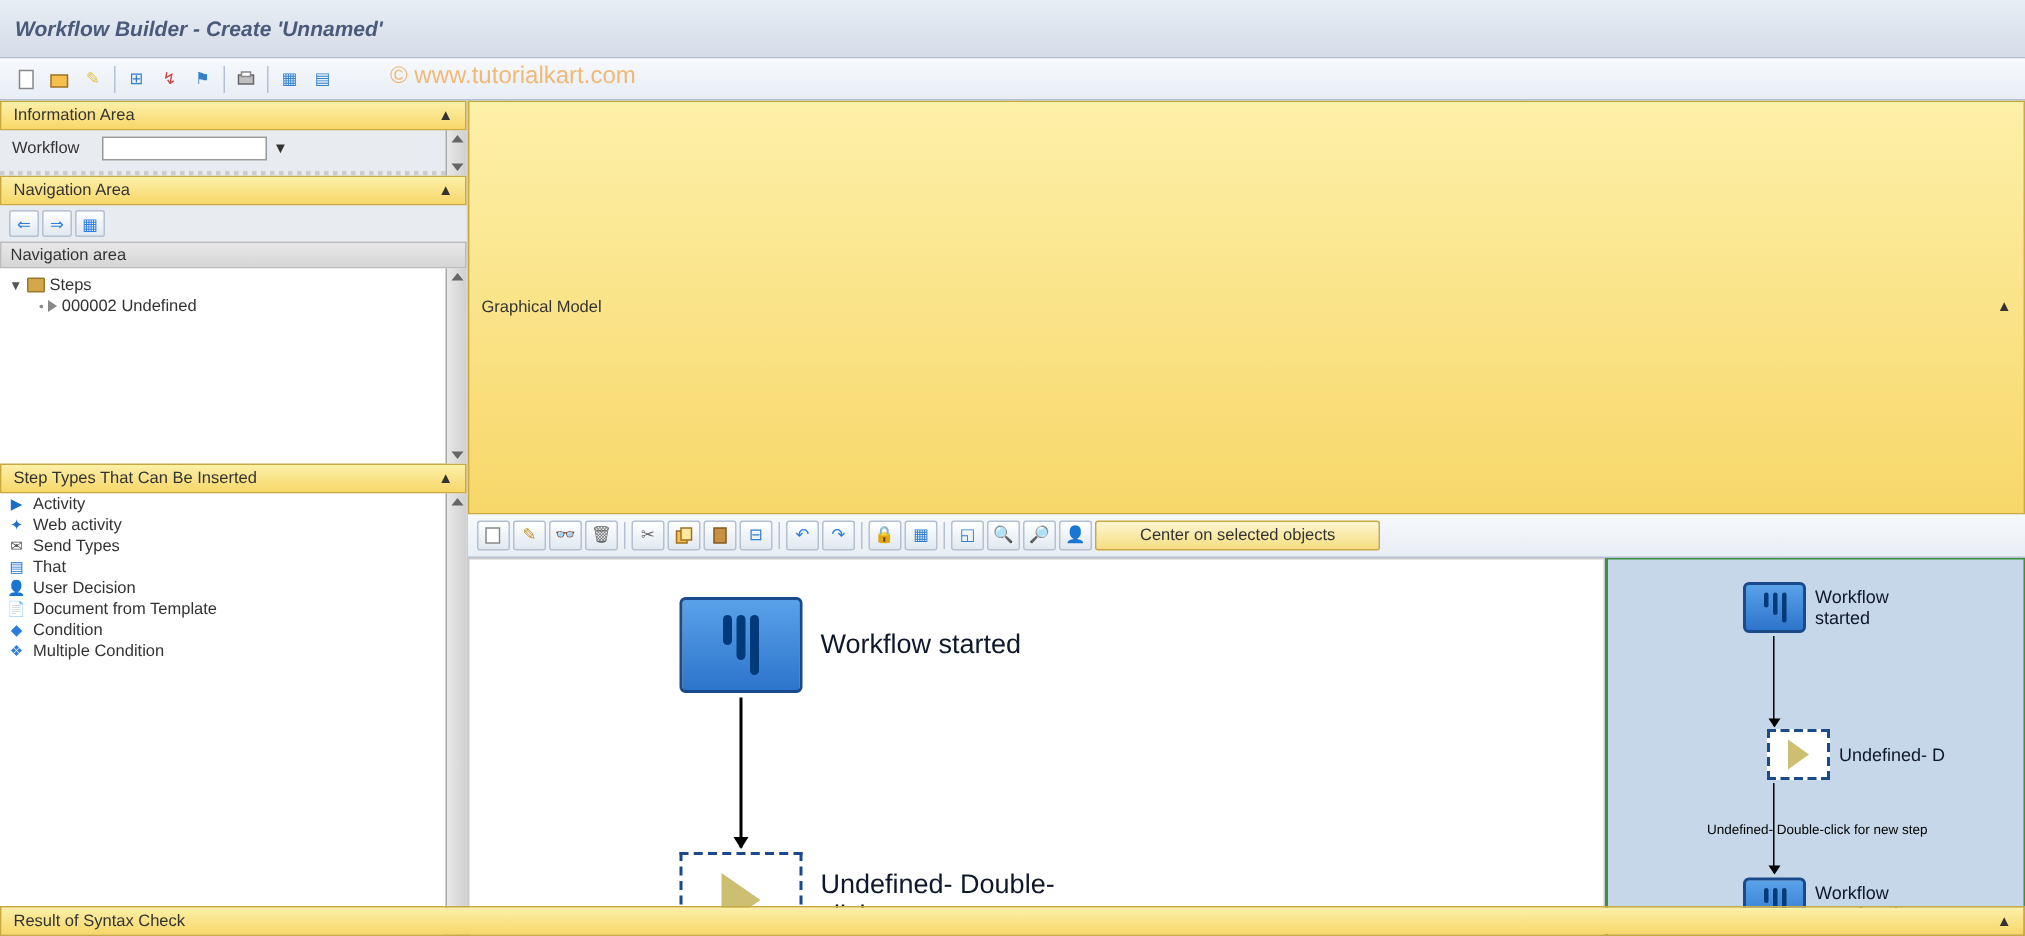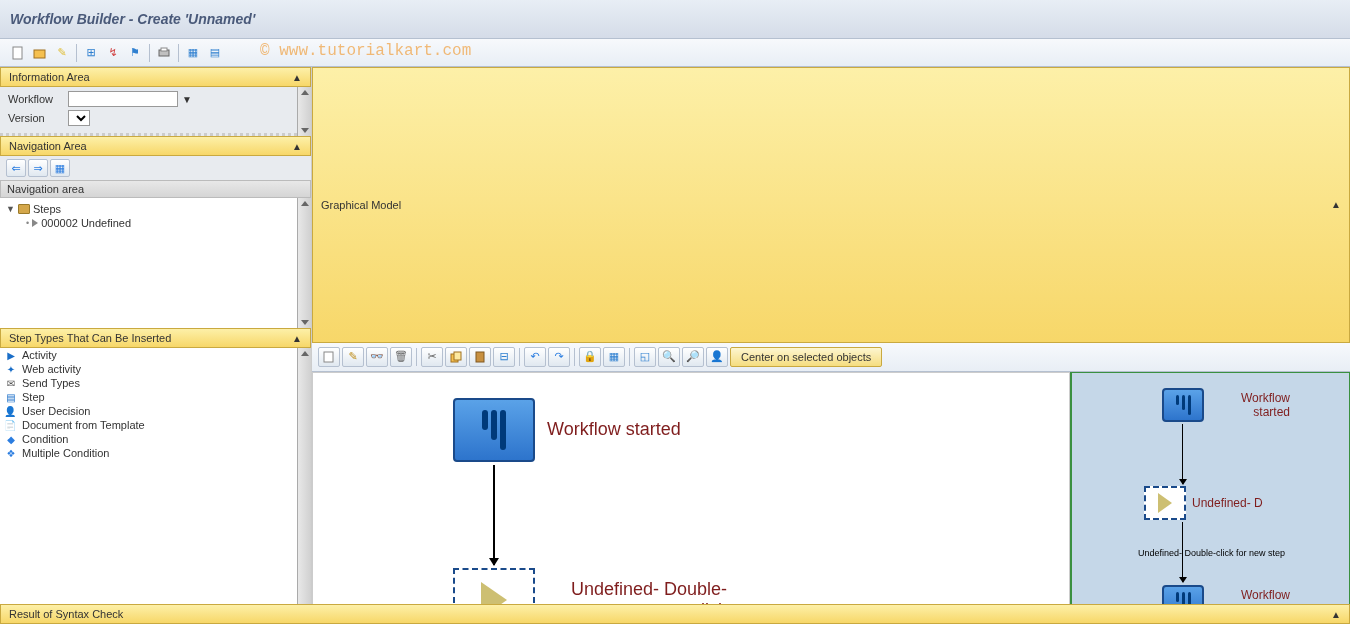--- a/index.html
+++ b/index.html
@@ -2,21 +2,21 @@
 <html><head>
 <meta charset="utf-8">
 <style>
 * { box-sizing: border-box; margin: 0; padding: 0; font-family: Arial, sans-serif; }
 body { background: #f2f2f2; font-size: 11px; color: #333; width: 1350px; height: 624px; overflow: hidden; position: relative; }
 
 .titlebar { background: linear-gradient(to bottom, #e8eef5, #d5dce8); padding: 11px 10px; font-weight: bold; font-style: italic; font-size: 14px; color: #4a5a7a; border-bottom: 1px solid #b5c0d0; }
 .main-toolbar { background: linear-gradient(to bottom, #f7f9fc, #e8eef5); padding: 4px 8px; border-bottom: 1px solid #b5c0d0; display: flex; align-items: center; gap: 2px; position: relative; height: 28px; }
 .tb-btn { width: 20px; height: 20px; display: inline-flex; align-items: center; justify-content: center; border: 1px solid transparent; cursor: pointer; border-radius: 2px; }
 .tb-sep { width: 1px; height: 18px; background: #b5c0d0; margin: 0 2px; }
-.watermark { position: absolute; left: 260px; top: 3px; color: #f0a040; font-size: 16px; opacity: 0.7; pointer-events: none; font-family: Liberation Mono, monospace; }
+.watermark { position: absolute; left: 260px; top: 3px; color: #f0a040; font-size: 16px; opacity: 0.7; pointer-events: none; }
 
 .content { display: flex; height: calc(100% - 52px); }
 .left-pane { width: 312px; background: #f5f5f5; border-right: 1px solid #ccc; display: flex; flex-direction: column; }
 .pane-header { background: linear-gradient(to bottom, #fdf0a8, #f7d769); padding: 3px 8px; border: 1px solid #c9a940; font-size: 11px; color: #333; display: flex; align-items: center; justify-content: space-between; }
 .pane-header.yellow { background: linear-gradient(to bottom, #fdf0a8, #f7d769); gap: 32px; }
 .collapse-icon { font-size: 10px; cursor: pointer; }
 
 .info-body { padding: 4px 8px; background: #e8ebef; border-bottom: 3px dotted #ccc; position: relative; }
 .info-row { display: flex; align-items: center; margin-bottom: 3px; font-size: 11px; }
 .info-row label { width: 60px; }
@@ -42,35 +42,35 @@
 
 .scrollbar-v { width: 14px; background: linear-gradient(to right,#e8e8e8,#d0d0d0); border-left: 1px solid #aaa; position: relative; }
 .scrollbar-v::before, .scrollbar-v::after { content:''; position:absolute; left:3px; width:0; height:0; border-left:4px solid transparent; border-right:4px solid transparent; }
 .scrollbar-v::before { top:3px; border-bottom:5px solid #666; }
 .scrollbar-v::after { bottom:3px; border-top:5px solid #666; }
 
 .right-wrap { flex: 1; display: flex; flex-direction: column; }
 .gm-header { background: linear-gradient(to bottom, #fdf0a8, #f7d769); padding: 3px 8px; border: 1px solid #c9a940; font-size: 11px; flex:1; display:flex; justify-content:space-between; align-items:center; }
 .gm-toolbar { background: linear-gradient(#f7f9fc,#e8eef5); padding: 4px 6px; border-bottom: 1px solid #b5c0d0; display: flex; align-items: center; gap: 2px; }
 .gm-btn { width: 22px; height: 20px; border: 1px solid #b5c0d0; background: linear-gradient(#fff,#e0e8f0); display: inline-flex; align-items: center; justify-content: center; cursor: pointer; border-radius: 2px; font-size: 11px; }
-.gm-btn.wide { width: auto; padding: 0 10px; background: linear-gradient(#fdf6d0,#f5dd80); border-color: #c9a940; }
+.gm-btn.wide { width: auto; padding: 0 29px; background: linear-gradient(#fdf6d0,#f5dd80); border-color: #c9a940; }
 
 .canvas-wrap { flex: 1; display: flex; position: relative; }
 .canvas-main { flex: 1; background: #fff; position: relative; overflow: hidden; border: 1px solid #ccc; }
 .canvas-mini { width: 280px; background: #c5d7e8; border: 1px solid #3a9040; border-left: 2px solid #3a9040; position: relative; }
 
 .node { position: absolute; display: flex; align-items: center; gap: 12px; }
 .node-icon { width: 82px; height: 64px; display: flex; align-items: center; justify-content: center; }
 .node-icon.start, .node-icon.end { background: linear-gradient(to bottom,#5aa2e8,#2d74cc); border: 2px solid #1a4a8a; border-radius: 4px; }
 .node-icon.undef { background: #fff; border: 2px dashed #1a4a8a; }
 .sound-waves { display:flex; gap:3px; }
 .sound-waves span { display:block; width:6px; border-radius:3px; background:#003a7a; }
 .sound-waves span:nth-child(1){height:20px} .sound-waves span:nth-child(2){height:30px} .sound-waves span:nth-child(3){height:40px}
 .play-tri { width:0; height:0; border-left: 26px solid #cdbf72; border-top: 18px solid transparent; border-bottom: 18px solid transparent; }
-.node-label { font-size: 18px; color: #7f1d1d; max-width: 180px; text-align: right; }
+.node-label { font-size: 18px; color: #0f172a; max-width: 180px; }
 
 .arrow { position: absolute; width: 2px; background: #000; left: 50%; }
 .arrow::after { content:''; position:absolute; bottom:-1px; left:-4px; width:0; height:0; border-left:5px solid transparent; border-right:5px solid transparent; border-top:8px solid #000; }
 
 .midlabel { position: absolute; font-size: 12px; color: #000; }
 .scroll-h { height: 14px; background: linear-gradient(#e8e8e8,#d0d0d0); border-top:1px solid #aaa; position: relative; }
 .scroll-h::before, .scroll-h::after { content:''; position:absolute; top:3px; width:0; height:0; border-top:4px solid transparent; border-bottom:4px solid transparent; }
 .scroll-h::before { left:3px; border-right:5px solid #666; }
 .scroll-h::after { right:3px; border-left:5px solid #666; }
 
@@ -134,24 +134,20 @@
         <span class="collapse-icon">▲</span>
       </div>
     </div>
     <div style="display:flex">
       <div class="info-body" style="flex:1">
         <div class="info-row">
           <label>Workflow</label>
           <input value="" style="">
           <span class="caret">▼</span>
         </div>
-        <div class="info-row">
-          <label>Version</label>
-          <select class="dd"></select>
-        </div>
       </div>
       <div class="scrollbar-v"></div>
     </div>
 
     <div class="pane-header yellow">
       <span>Navigation Area</span>
       <span class="collapse-icon">▲</span>
     </div>
     <div class="nav-toolbar">
       <span class="nav-btn" style="color:#2b7de0">⇐</span>
@@ -189,21 +185,21 @@
             <div class="step-row">
               <span class="st-ico" style="color:#1a6ec8">✦</span>
               <span>Web activity</span>
             </div>
             <div class="step-row">
               <span class="st-ico" style="color:#555">✉</span>
               <span>Send Types</span>
             </div>
             <div class="step-row">
               <span class="st-ico" style="color:#1a6ec8">▤</span>
-              <span>Step</span>
+              <span>That</span>
             </div>
             <div class="step-row">
               <span class="st-ico" style="color:#1a6ec8">👤</span>
               <span>User Decision</span>
             </div>
             <div class="step-row">
               <span class="st-ico" style="color:#1a6ec8">📄</span>
               <span>Document from Template</span>
             </div>
             <div class="step-row">
@@ -297,21 +293,21 @@
           <div class="node-icon start">
               <div class="sound-waves">
                 <span></span>
                 <span></span>
                 <span></span>
               </div>
             </div>
           <div class="node-label">Workflow started</div>
         </div>
         <div class="arrow" style="top:51px; left:110px; height:60px; width:1px"></div>
-        <div class="node" style="top:113px; left:72px">
+        <div class="node" style="top:113px; left:106px">
           <div class="node-icon undef">
               <div class="play-tri"></div>
             </div>
           <div class="node-label">Undefined- D</div>
         </div>
         <div class="arrow" style="top:149px; left:110px; height:60px; width:1px"></div>
         <div class="midlabel" style="top:175px; left:38px">Undefined- Double-click for new step</div>
         <div class="node" style="top:212px; left:90px">
           <div class="node-icon end">
               <div class="sound-waves">

